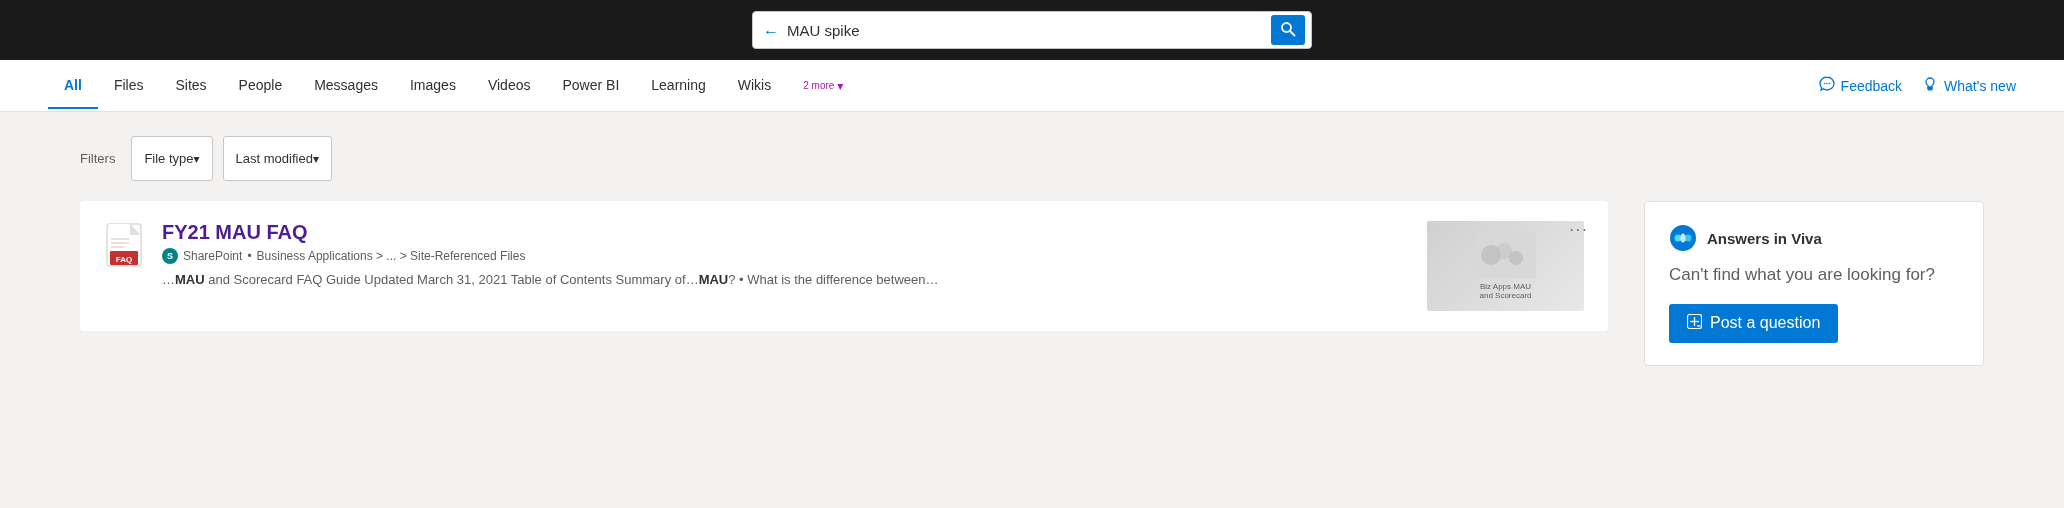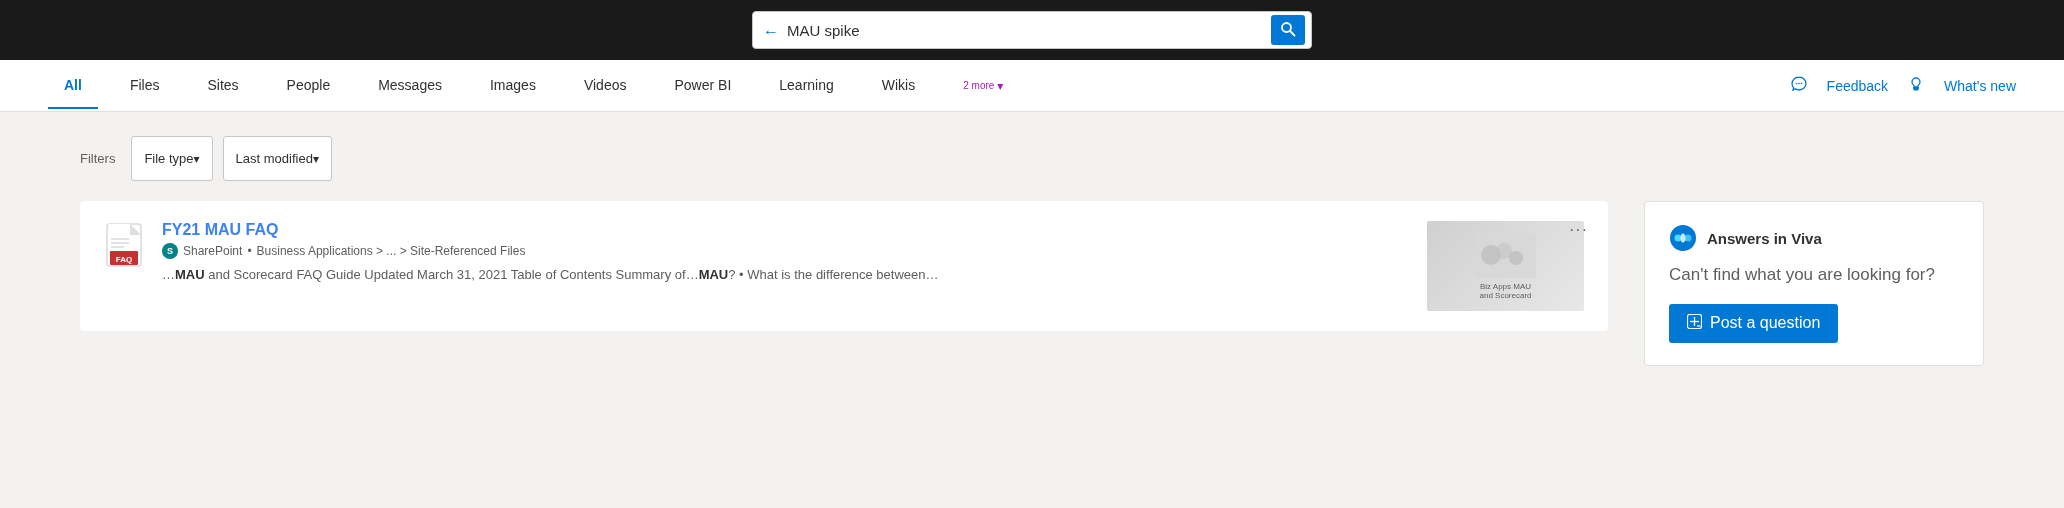--- a/index.html
+++ b/index.html
@@ -60,21 +60,21 @@
       background: #fff;
       border-bottom: 1px solid #e1dfdd;
       padding: 0 48px;
       display: flex;
       align-items: center;
       height: 52px;
     }
     .nav-tabs {
       display: flex;
       align-items: center;
-      gap: 16px;
+      gap: 0;
       flex: 1;
     }
     .nav-tab {
       padding: 14px 16px;
       font-size: 14px;
       color: #323130;
       cursor: pointer;
       border-bottom: 2.5px solid transparent;
       white-space: nowrap;
       text-decoration: none;
@@ -96,21 +96,21 @@
       padding: 14px 16px;
     }
     .nav-actions {
       display: flex;
       align-items: center;
       gap: 20px;
     }
     .nav-action-btn {
       display: flex;
       align-items: center;
-      gap: 20px;
+      gap: 6px;
       color: #0078d4;
       font-size: 14px;
       cursor: pointer;
       border: none;
       background: none;
       text-decoration: none;
     }
 
     
     .main-content {
@@ -173,22 +173,22 @@
       padding-top: 2px;
     }
     .result-icon svg {
       width: 36px;
       height: 44px;
     }
     .result-body {
       flex: 1;
     }
     .result-title {
-      font-size: 16px;
-      color: #3b82f6;
+      font-size: 20px;
+      color: #4c1d95;
       font-weight: 600;
       cursor: pointer;
       text-decoration: none;
     }
     .result-meta-path {
       display: flex;
       align-items: center;
       gap: 5px;
       font-size: 12px;
       color: #605e5c;

